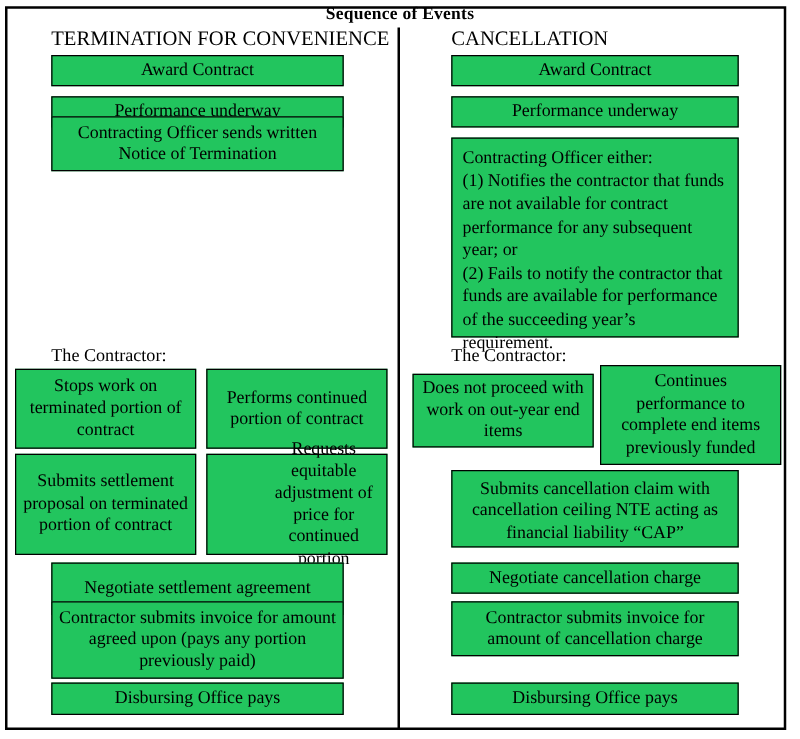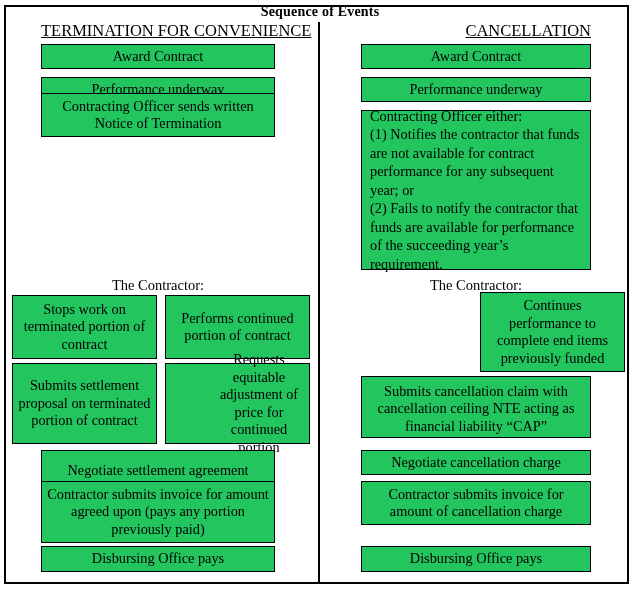--- a/index.html
+++ b/index.html
@@ -51,33 +51,31 @@
     text-align: center;
     font-size: 14px;
     font-weight: bold;
     line-height: 16px;
     letter-spacing: 0.2px;
   }
 
   
   .column-heading {
     position: absolute;
-    text-align: right;
+    text-align: left;
     font-size: 16.5px;
     line-height: 20px;
-    text-decoration: underline;
     white-space: nowrap;
   }
   .column-heading.left  { left: 41px;  top: 21px; width: 234px; }
   .column-heading.right { left: 361px; top: 21px; width: 230px; }
 
   
   .contractor-label {
     position: absolute;
-    text-align: center;
     font-size: 14.5px;
     line-height: 17px;
     white-space: nowrap;
   }
   .contractor-label.left  { left: 41px;  top: 277px; width: 234px; }
   .contractor-label.right { left: 361px; top: 277px; width: 230px; }
 
   
   .node-box {
     position: absolute;
@@ -160,28 +158,31 @@
   <div class="column-heading right">CANCELLATION</div>
 
   <div class="node-box" style="left:361px; top:44px; width:230px; height:25px;">
     <span>Award Contract</span>
   </div>
 
   <div class="node-box" style="left:361px; top:77px; width:230px; height:25px;">
     <span>Performance underway</span>
   </div>
 
-  <div class="node-box align-left" style="left:361px; top:110px; width:230px; height:160px;align-items:center;">
+  <div class="node-box align-left" style="left:361px; top:110px; width:230px; height:160px;">
     <span style="white-space:pre-line;">Contracting Officer either:
 (1) Notifies the contractor that funds are not available for contract performance for any subsequent year; or
 (2) Fails to notify the contractor that funds are available for performance of the succeeding year’s requirement.</span>
   </div>
 
   <div class="contractor-label right">The Contractor:</div>
 
+  <div class="node-box" style="left:330px; top:299px; width:145px; height:59px;">
+    <span>Does not proceed with work on out-year end items</span>
+  </div>
 
   <div class="node-box" style="left:480px; top:292px; width:145px; height:80px;">
     <span>Continues performance to complete end items previously funded</span>
   </div>
 
   <div class="node-box" style="left:361px; top:376px; width:230px; height:62px;align-items:flex-end;">
     <span>Submits cancellation claim with cancellation ceiling NTE acting as financial liability “CAP”</span>
   </div>
 
   <div class="node-box" style="left:361px; top:450px; width:230px; height:25px;">

